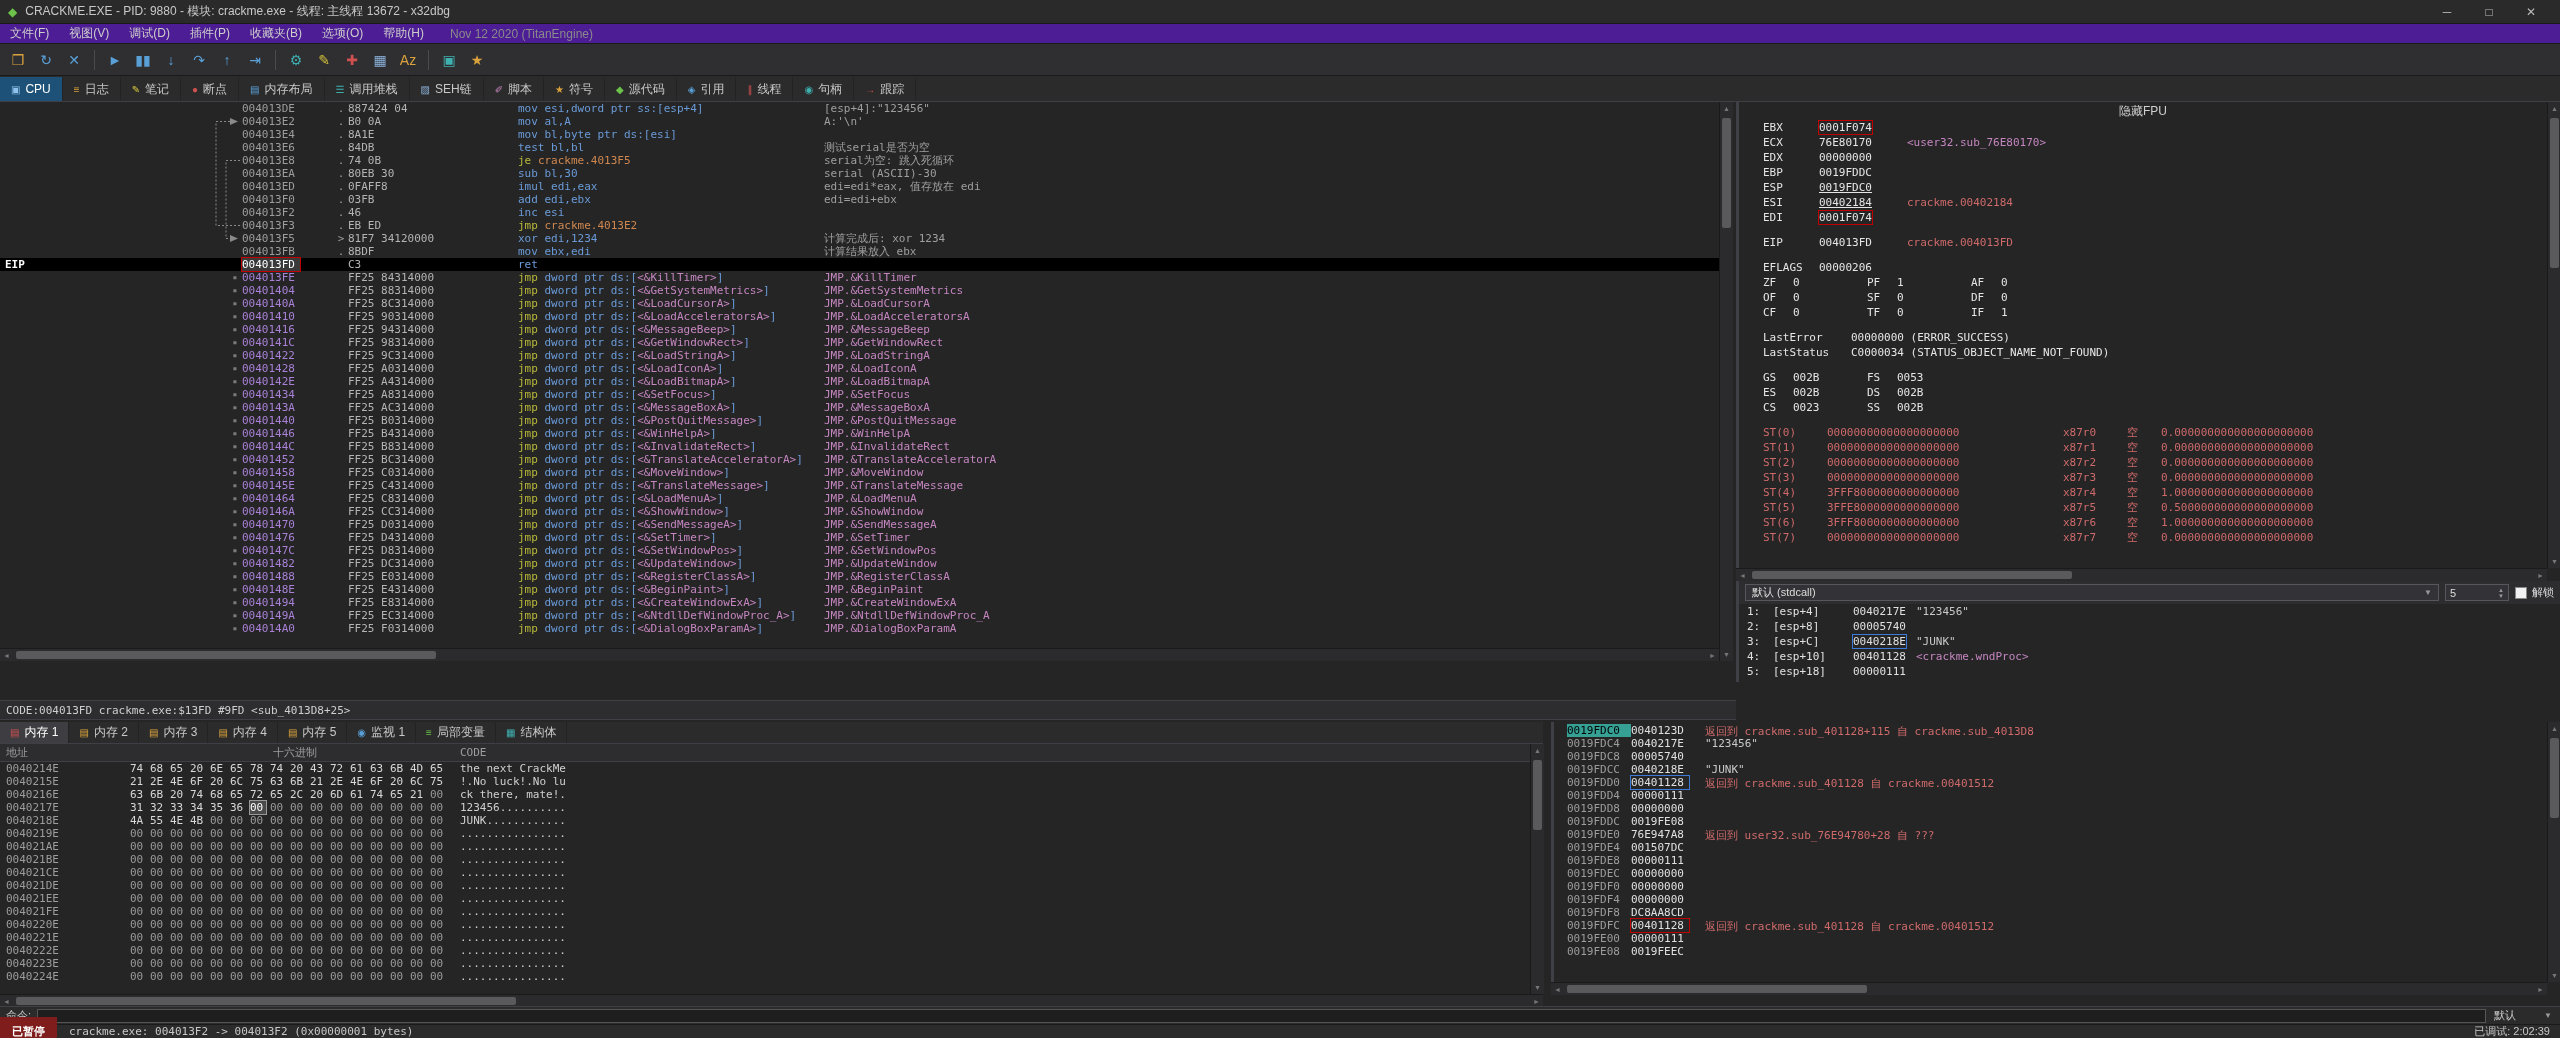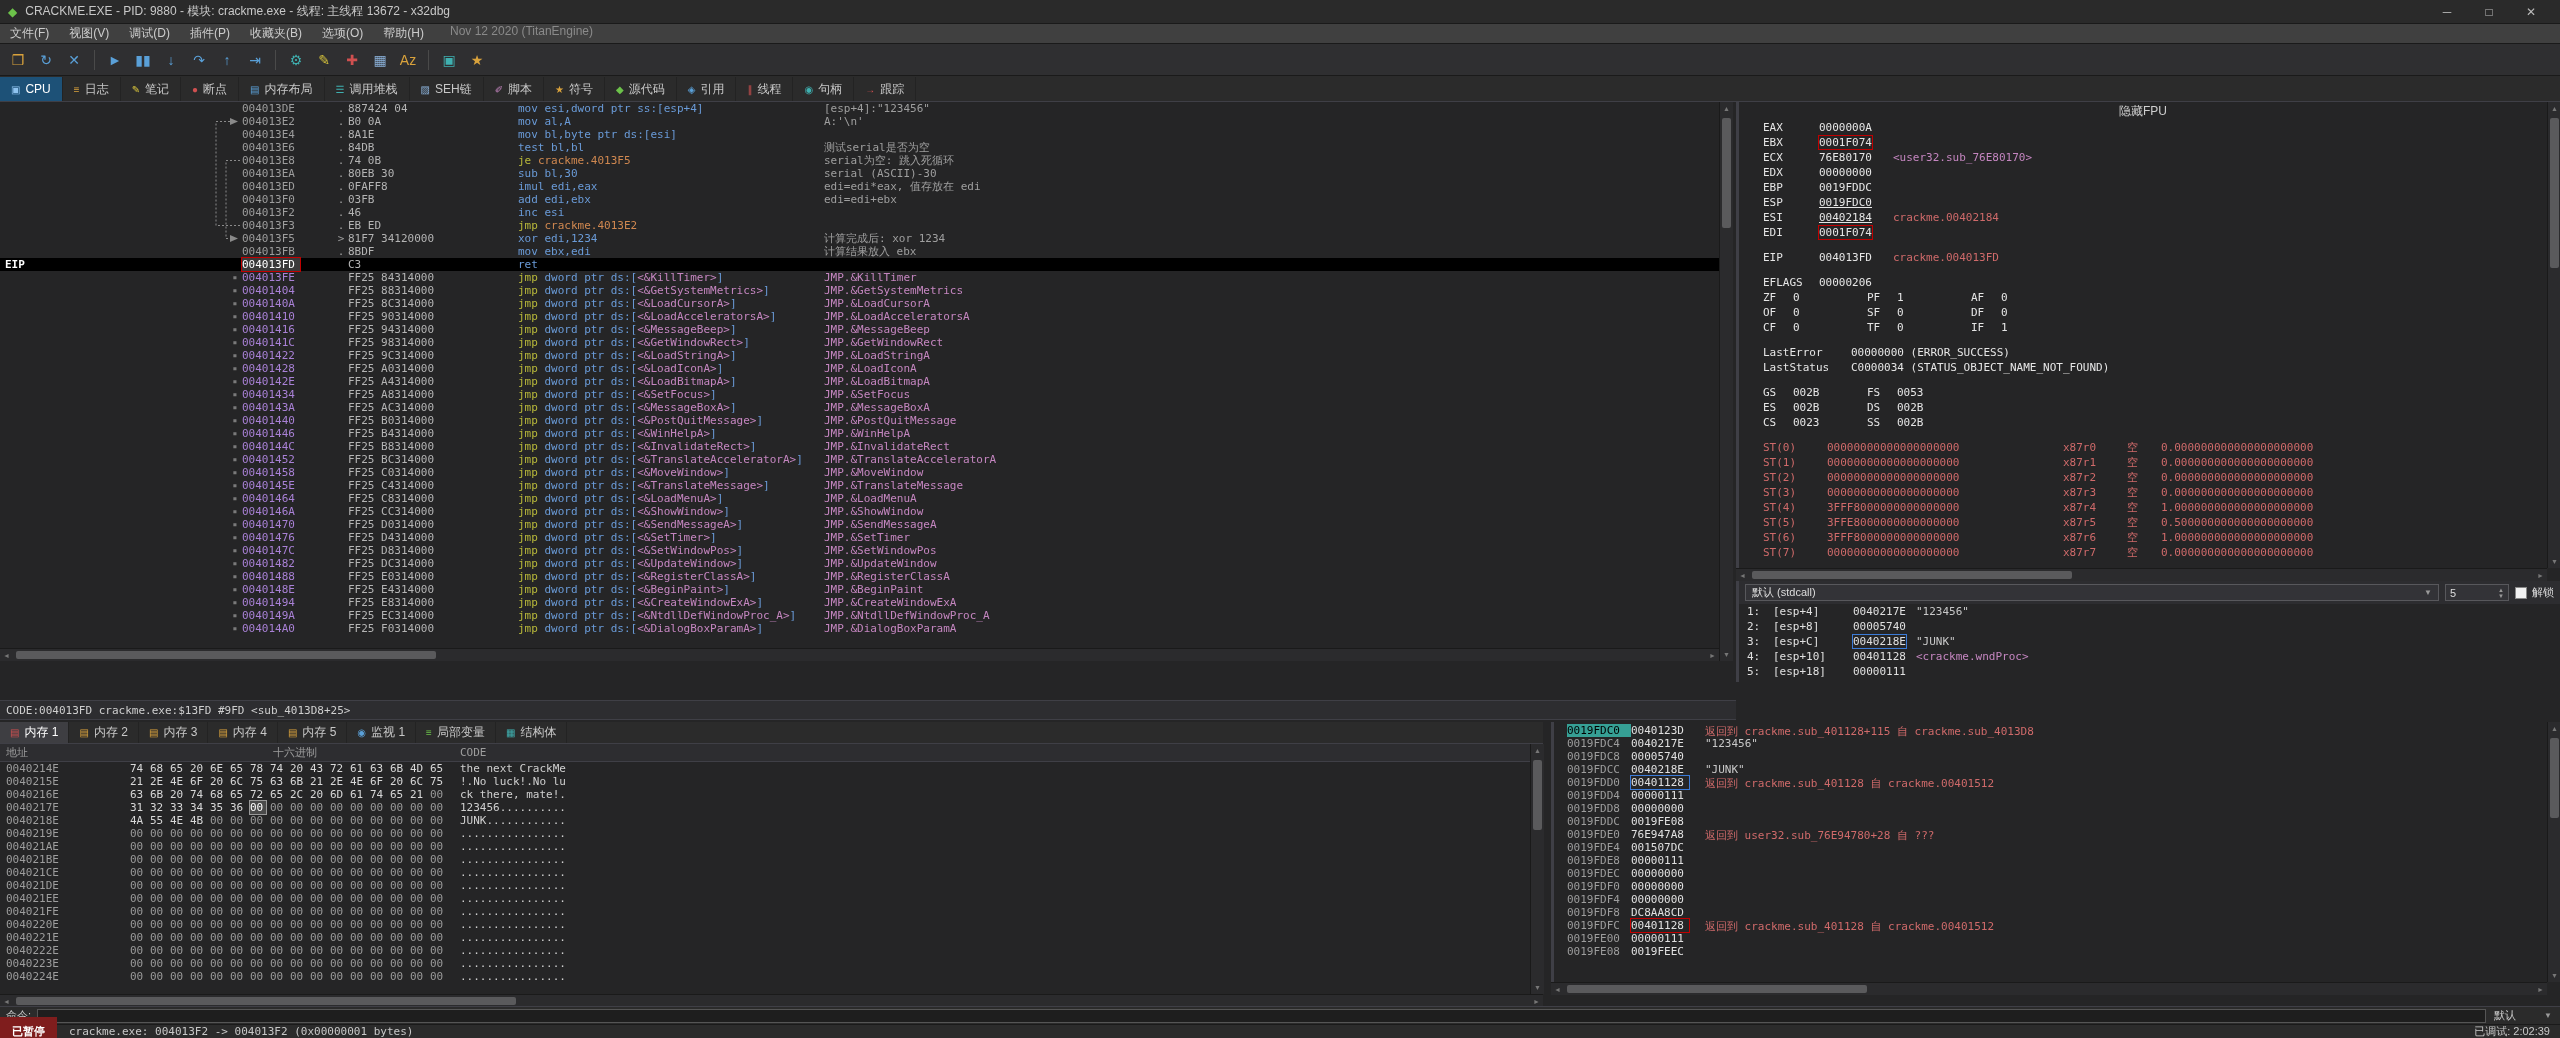--- a/index.html
+++ b/index.html
@@ -5,21 +5,21 @@
   *{margin:0;padding:0;box-sizing:border-box}
   html,body{width:2560px;height:1038px;background:#252526;overflow:hidden}
   body{font-family:"Liberation Sans",sans-serif;color:#d0d0d0;position:relative;font-size:12px}
   .app{position:absolute;inset:0;background:#252526}
 
   
   .titlebar{position:absolute;left:0;top:0;width:2560px;height:24px;background:#2a2a2a;display:flex;align-items:center;padding:0 8px;color:#c8c8c8;border-bottom:1px solid #1a1a1a}
   .app-icon{color:#6cc24a;margin-right:8px}
   .win-controls{margin-left:auto;display:flex}
   .win-btn{width:42px;height:22px;display:flex;align-items:center;justify-content:center;color:#bbb}
-  .menubar{position:absolute;left:0;top:24px;width:2560px;height:20px;background:#404040;display:flex;align-items:flex-start;color:#ccc;border-bottom:1px solid #1a1a1a}
+  .menubar{position:absolute;left:0;top:24px;width:2560px;height:20px;background:#4c1d95;display:flex;align-items:center;color:#ccc;border-bottom:1px solid #1a1a1a}
   .menu-item{padding:1px 10px}
   .menu-build{color:#8a8a8a;margin-left:16px}
   .toolbar{position:absolute;left:0;top:44px;width:2560px;height:32px;background:#2f2f31;display:flex;align-items:center;padding-left:4px;border-bottom:1px solid #1a1a1a}
   .tool-btn{width:26px;height:26px;margin:0 1px;display:flex;align-items:center;justify-content:center;font-size:14px;border-radius:2px}
   .tool-sep{width:1px;height:20px;background:#4a4a4a;margin:0 6px}
   .tabbar{position:absolute;left:0;top:76px;width:2560px;height:26px;background:#2b2b2b;display:flex;align-items:flex-end;border-bottom:1px solid #3f3f46}
   .tab{display:flex;align-items:center;gap:5px;padding:0 11px;height:24px;color:#c8c8c8;border-right:1px solid #232323}
   .tab.active{background:#1d5177;color:#fff}
   .tab-icon{font-size:10px}
 
@@ -56,21 +56,21 @@
   
   .regs{position:absolute;left:1736px;top:102px;width:811px;height:466px;background:#252526;border-left:3px solid #3f3f46;font-family:"DejaVu Sans Mono",monospace;font-size:11px;overflow:hidden}
   .regs-header{height:18px;display:flex;align-items:center;justify-content:center;color:#cfcfcf;font-family:"Liberation Sans",sans-serif;font-size:12px}
   .rrow{height:15px;display:flex;align-items:center;padding-left:24px;white-space:pre}
   .rgap{height:10px}
   .rname{width:56px;flex:none;color:#e6e6e6}
   .rname.wide{width:88px}
   .rval{color:#e6e6e6}
   .rval.boxed{outline:1px solid #c00000}
   .rval.ul{text-decoration:underline}
-  .rnote{margin-left:21px;color:#cfcfcf}
+  .rnote{margin-left:35px;color:#cfcfcf}
   .rnote.red{color:#cf6a6a}
   .rnote.sym{color:#c586c0}
   .fp-n{width:30px;color:#e6e6e6}
   .fp-v{width:74px;color:#e6e6e6}
   .strow span{color:#cf6a6a}
   .st-n{width:64px}
   .st-hex{width:236px}
   .st-reg{width:64px}
   .st-tag{width:34px}
 
@@ -298,21 +298,20 @@
     <div class="arr b">▼</div>
   </div>
   <div class="hscroll" style="left:0;top:648px;width:1719px">
     <div class="arr">◄</div>
     <div class="thumb" style="left:16px;width:420px"></div>
     <div class="arr r">►</div>
   </div>
 
   <div class="regs" id="regs">
       <div class="regs-header">隐藏FPU</div>
-      <div class="rrow"><span class="rname">EAX</span><span class="rval">0000000A</span></div>
       <div class="rrow"><span class="rname">EBX</span><span class="rval boxed">0001F074</span></div>
       <div class="rrow"><span class="rname">ECX</span><span class="rval">76E80170</span><span class="rnote sym">&lt;user32.sub_76E80170&gt;</span></div>
       <div class="rrow"><span class="rname">EDX</span><span class="rval">00000000</span></div>
       <div class="rrow"><span class="rname">EBP</span><span class="rval">0019FDDC</span></div>
       <div class="rrow"><span class="rname">ESP</span><span class="rval ul">0019FDC0</span></div>
       <div class="rrow"><span class="rname">ESI</span><span class="rval ul">00402184</span><span class="rnote red">crackme.00402184</span></div>
       <div class="rrow"><span class="rname">EDI</span><span class="rval boxed">0001F074</span></div>
       <div class="rgap"></div>
       <div class="rrow"><span class="rname">EIP</span><span class="rval">004013FD</span><span class="rnote red">crackme.004013FD</span></div>
       <div class="rgap"></div>

